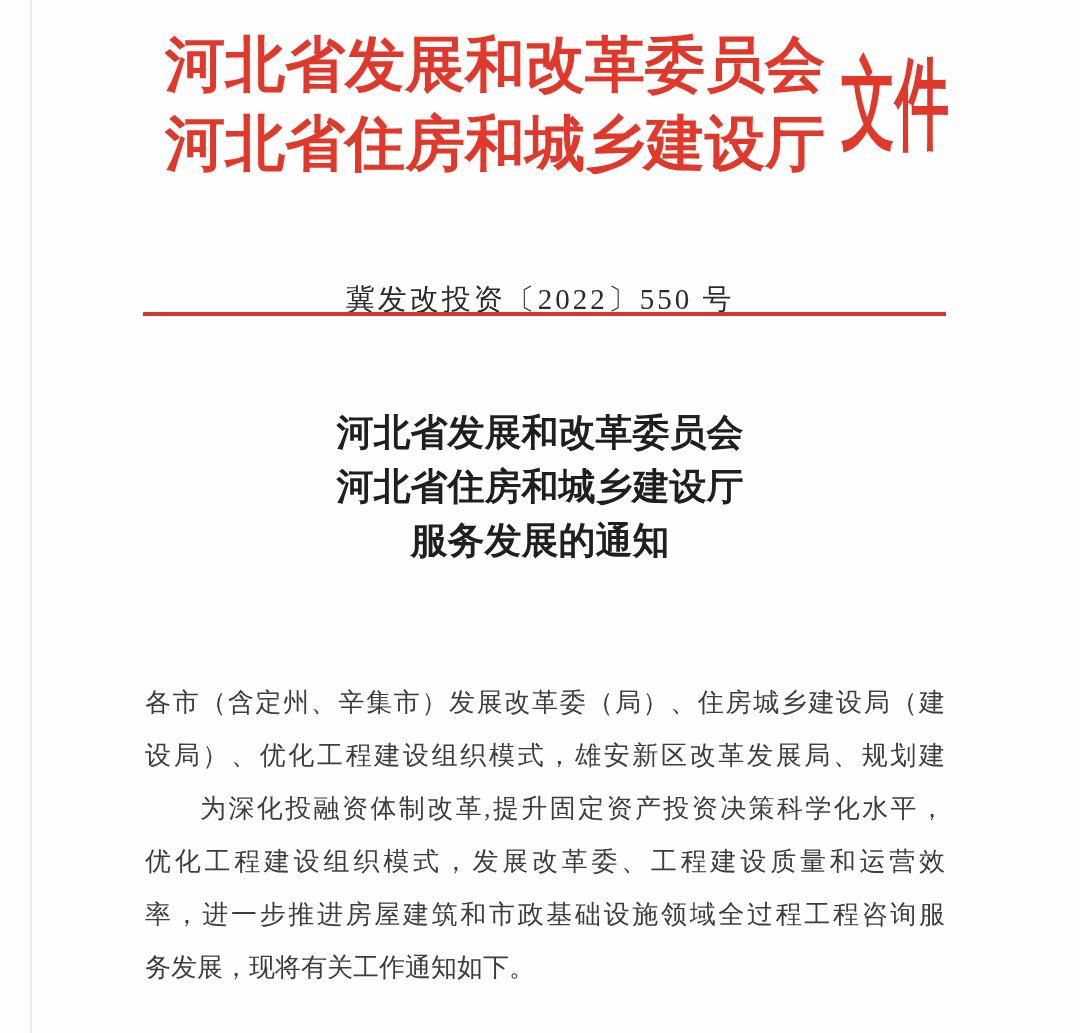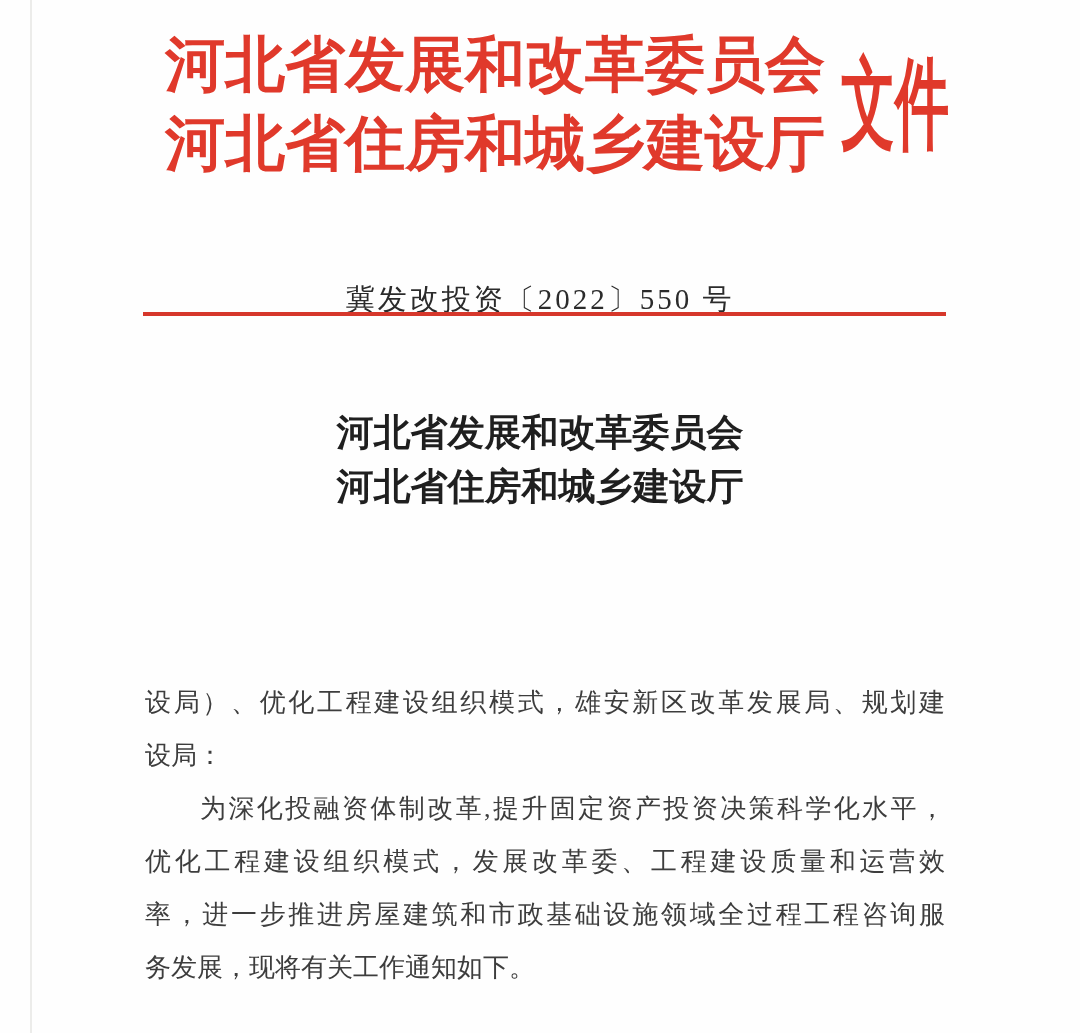--- a/index.html
+++ b/index.html
@@ -117,24 +117,25 @@
 
   <div class="doc-mark">文件</div>
 
   <div class="doc-number">冀发改投资〔2022〕550 号</div>
 
   <div class="red-rule"></div>
 
   <div class="title-block">
     <div>河北省发展和改革委员会</div>
     <div>河北省住房和城乡建设厅</div>
+    <div>服务发展的通知</div>
   </div>
 
   <div class="body-block">
+    <div class="bline">各市（含定州、辛集市）发展改革委（局）、住房城乡建设局（建</div>
     <div class="bline">设局）、优化工程建设组织模式，雄安新区改革发展局、规划建</div>
-    <div class="bline end">设局：</div>
     <div class="bline indent">为深化投融资体制改革,提升固定资产投资决策科学化水平，</div>
     <div class="bline">优化工程建设组织模式，发展改革委、工程建设质量和运营效</div>
     <div class="bline">率，进一步推进房屋建筑和市政基础设施领域全过程工程咨询服</div>
     <div class="bline end">务发展，现将有关工作通知如下。</div>
   </div>
 
 </div>
 
 </body></html>

